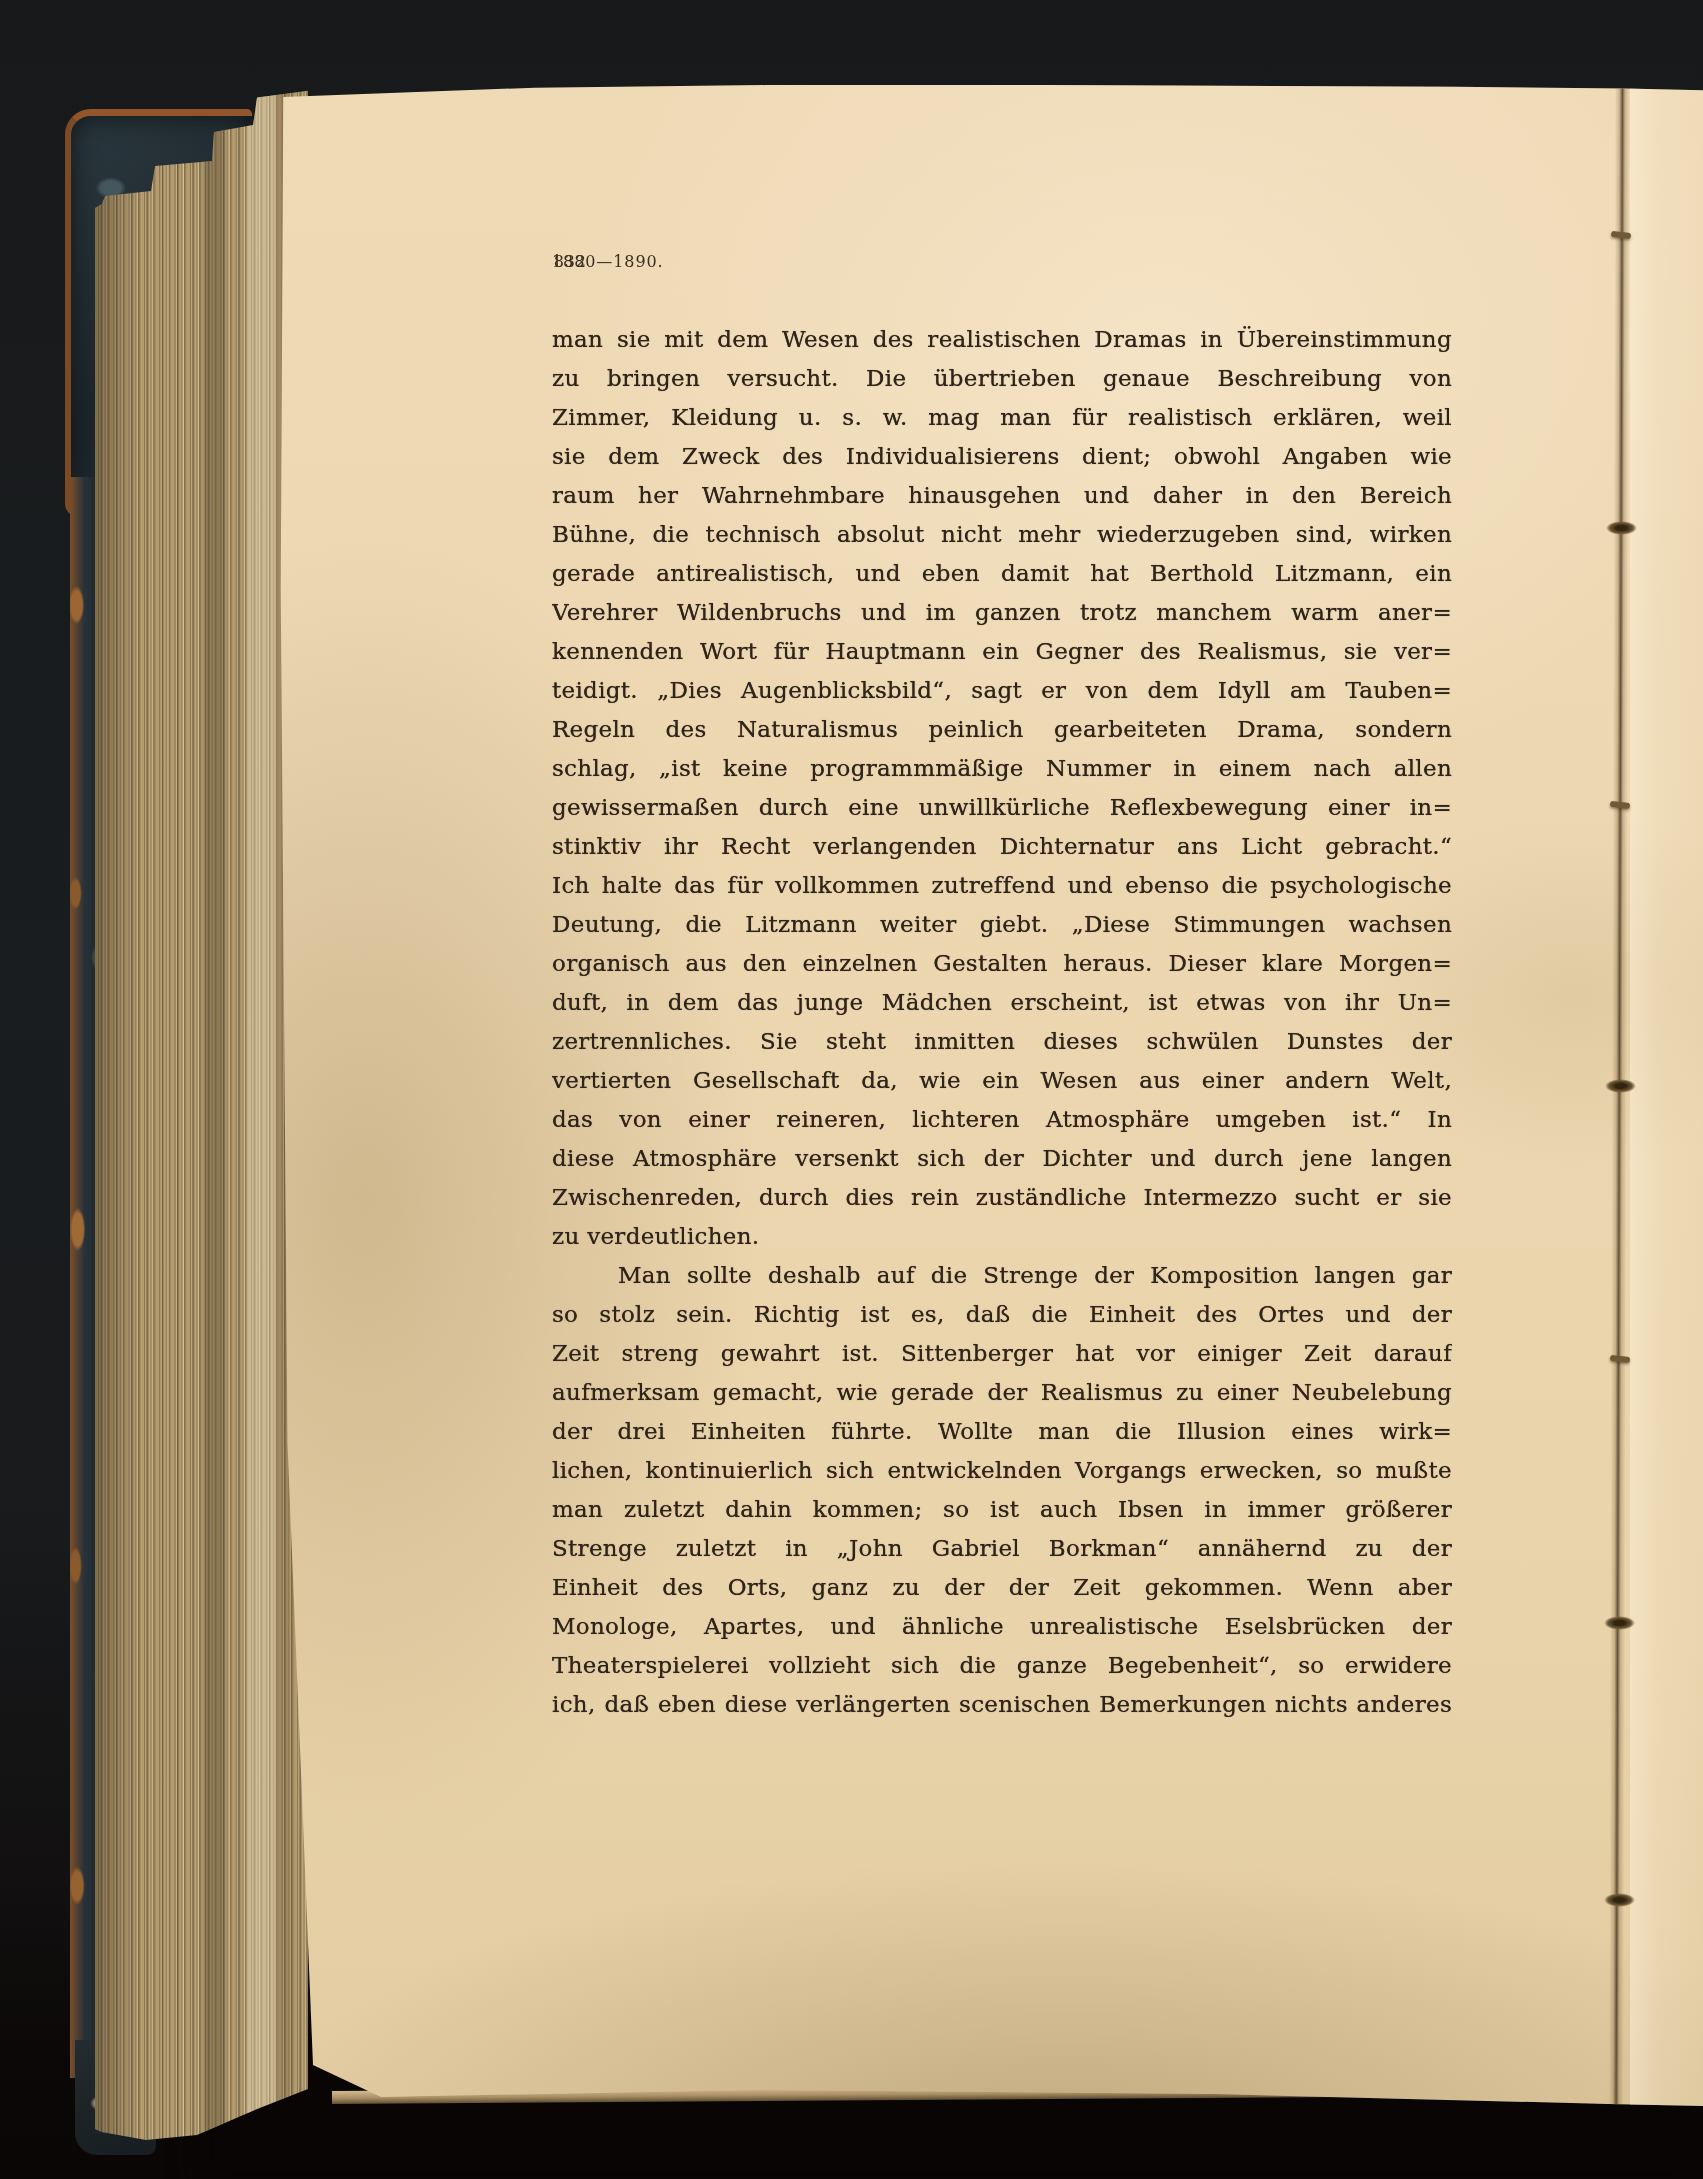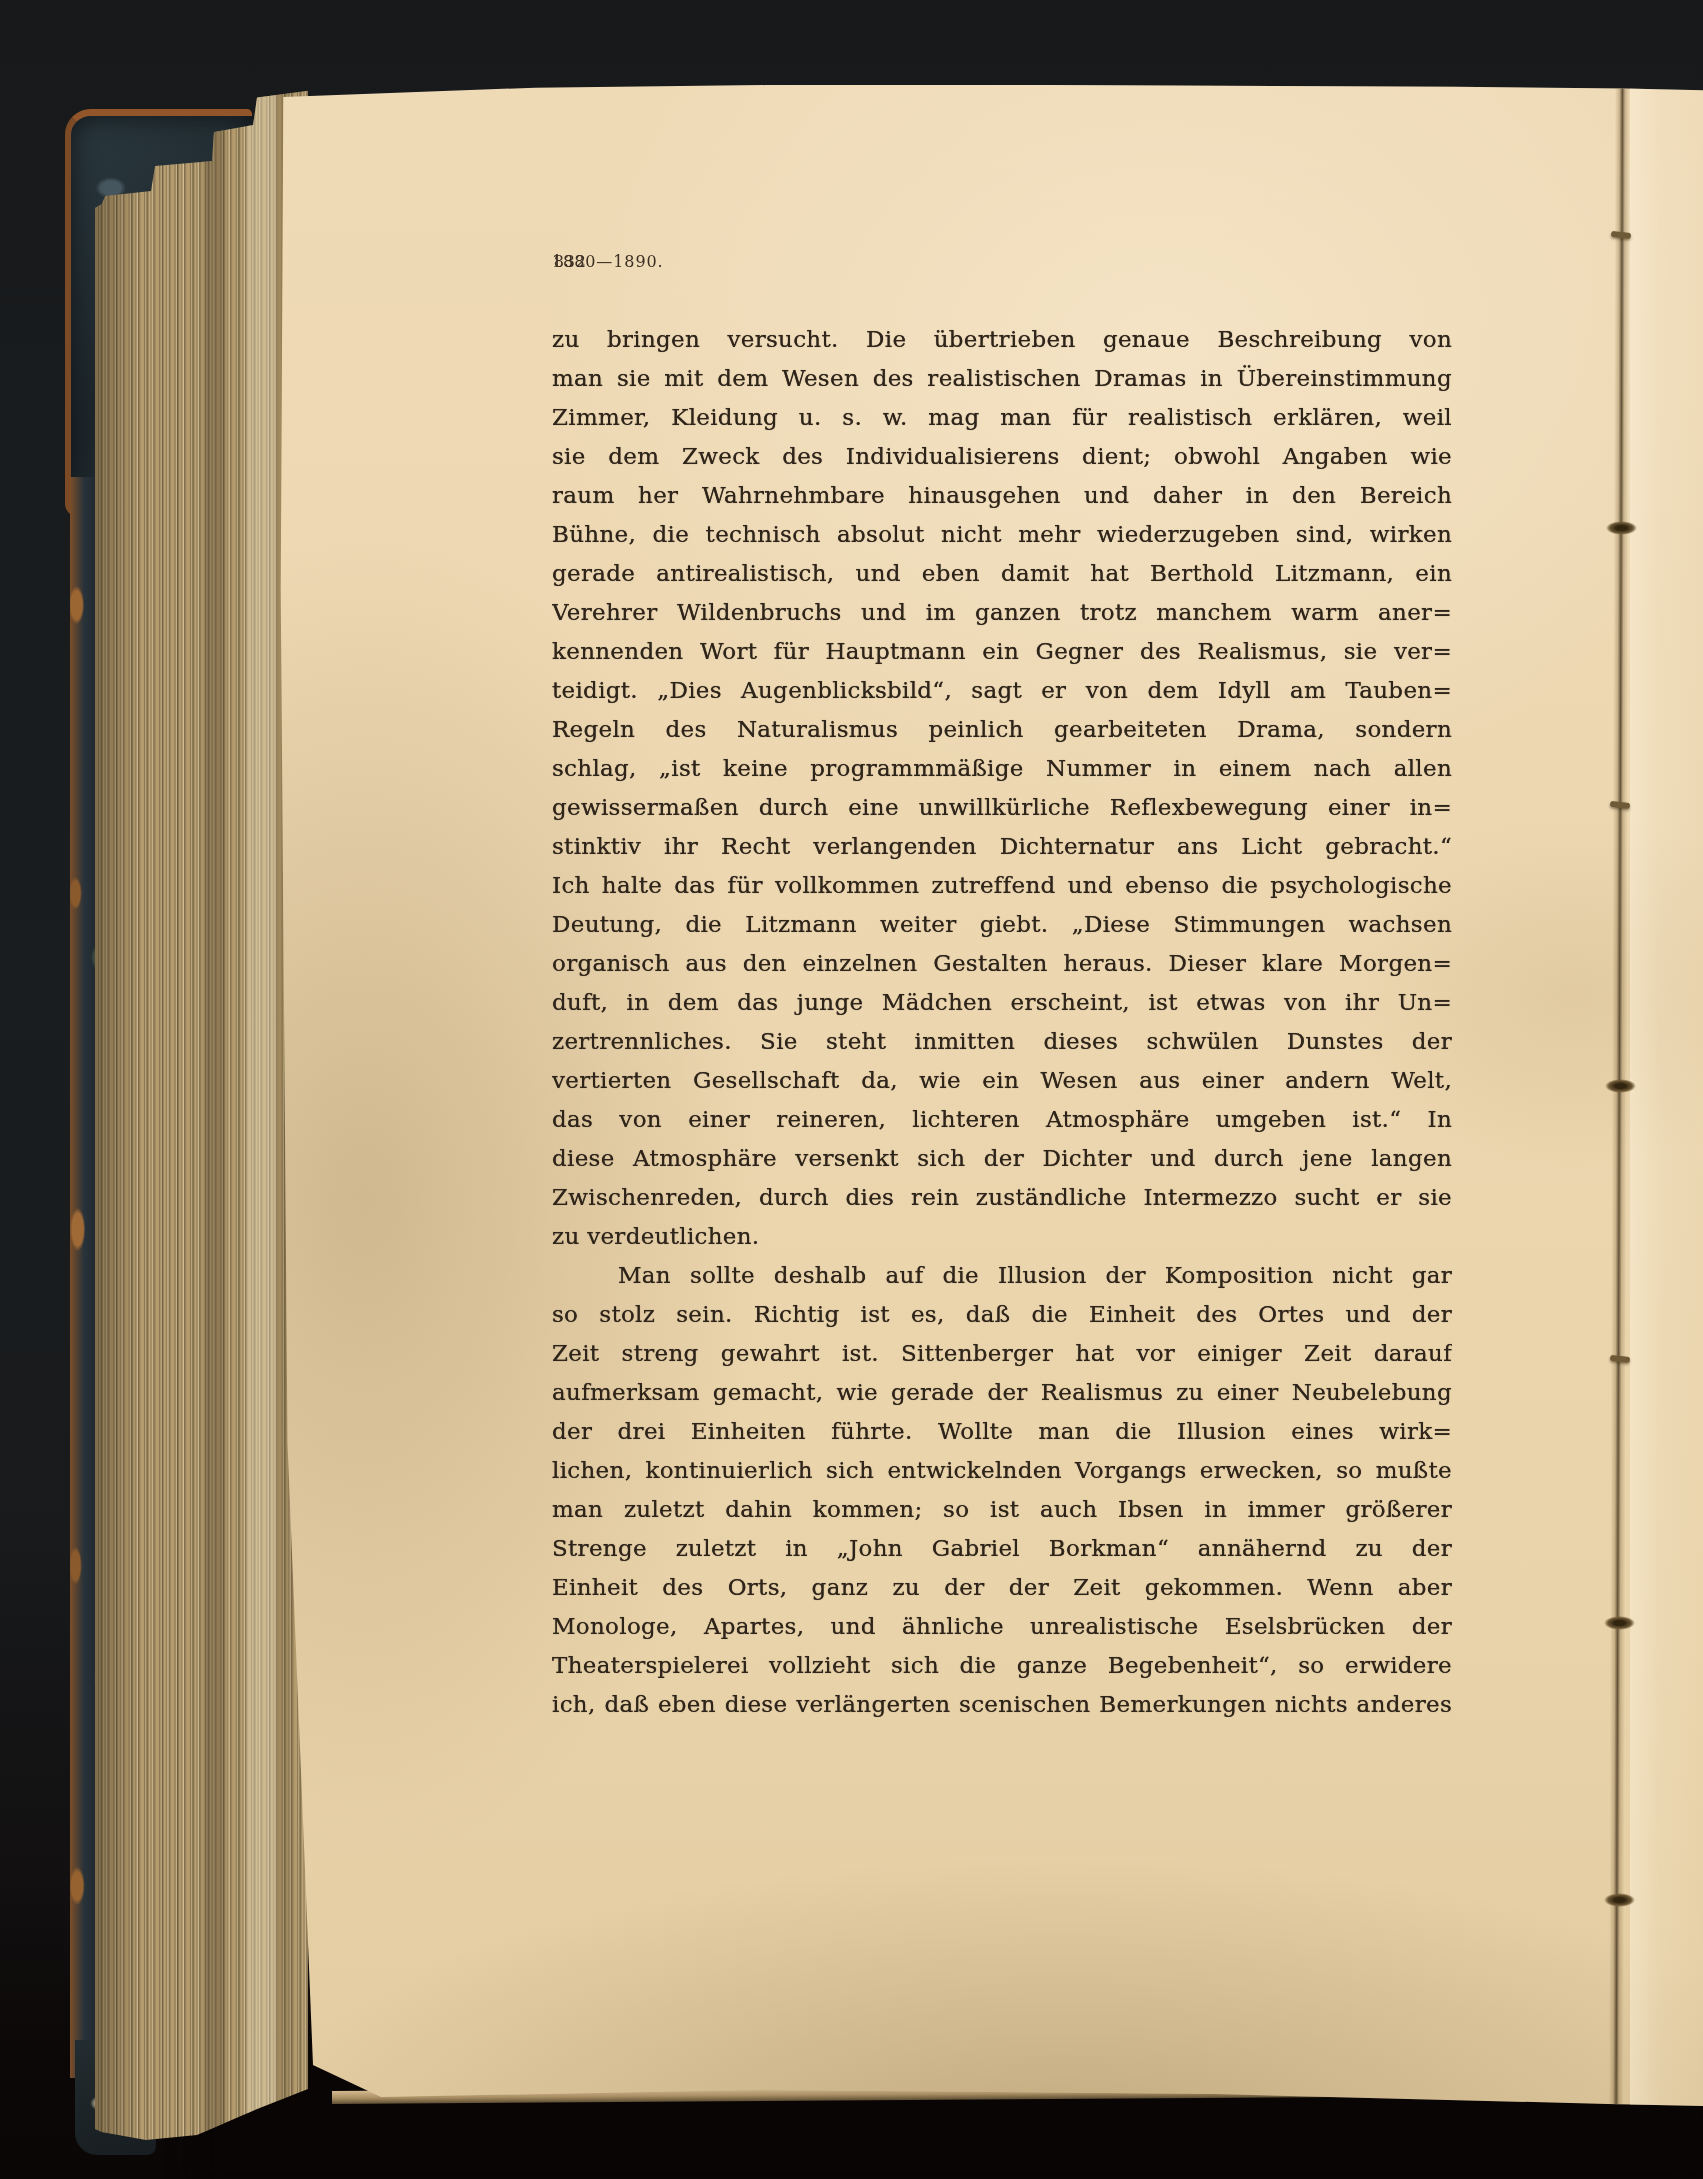--- a/index.html
+++ b/index.html
@@ -141,22 +141,22 @@
     <div class="stitch thread" style="left:1331px;top:1276px;"></div>
     <div class="stitch hole" style="left:1325px;top:1536px;"></div>
     <div class="stitch hole" style="left:1325px;top:1813px;"></div>
 
     <div class="header-row">
       <span class="page-number">832</span>
       <span class="running-header">1880—1890.</span>
     </div>
 
     <div class="text-block">
+        <div class="tline">man sie mit dem Wesen des realistischen Dramas in Übereinstimmung</div>
         <div class="tline">zu bringen versucht. Die übertrieben genaue Beschreibung von</div>
-        <div class="tline">man sie mit dem Wesen des realistischen Dramas in Übereinstimmung</div>
         <div class="tline">Zimmer, Kleidung u. s. w. mag man für realistisch erklären, weil</div>
         <div class="tline">sie dem Zweck des Individualisierens dient; obwohl Angaben wie</div>
         <div class="tline">raum her Wahrnehmbare hinausgehen und daher in den Bereich</div>
         <div class="tline">Bühne, die technisch absolut nicht mehr wiederzugeben sind, wirken</div>
         <div class="tline">gerade antirealistisch, und eben damit hat Berthold Litzmann, ein</div>
         <div class="tline">Verehrer Wildenbruchs und im ganzen trotz manchem warm aner=</div>
         <div class="tline">kennenden Wort für Hauptmann ein Gegner des Realismus, sie ver=</div>
         <div class="tline">teidigt. „Dies Augenblicksbild“, sagt er von dem Idyll am Tauben=</div>
         <div class="tline">Regeln des Naturalismus peinlich gearbeiteten Drama, sondern</div>
         <div class="tline">schlag, „ist keine programmmäßige Nummer in einem nach allen</div>
@@ -165,21 +165,21 @@
         <div class="tline">Ich halte das für vollkommen zutreffend und ebenso die psychologische</div>
         <div class="tline">Deutung, die Litzmann weiter giebt. „Diese Stimmungen wachsen</div>
         <div class="tline">organisch aus den einzelnen Gestalten heraus. Dieser klare Morgen=</div>
         <div class="tline">duft, in dem das junge Mädchen erscheint, ist etwas von ihr Un=</div>
         <div class="tline">zertrennliches. Sie steht inmitten dieses schwülen Dunstes der</div>
         <div class="tline">vertierten Gesellschaft da, wie ein Wesen aus einer andern Welt,</div>
         <div class="tline">das von einer reineren, lichteren Atmosphäre umgeben ist.“ In</div>
         <div class="tline">diese Atmosphäre versenkt sich der Dichter und durch jene langen</div>
         <div class="tline">Zwischenreden, durch dies rein zuständliche Intermezzo sucht er sie</div>
         <div class="tline flush">zu verdeutlichen.</div>
-        <div class="tline indent">Man sollte deshalb auf die Illusion der Komposition nicht gar</div>
+        <div class="tline indent">Man sollte deshalb auf die Strenge der Komposition langen gar</div>
         <div class="tline">so stolz sein. Richtig ist es, daß die Einheit des Ortes und der</div>
         <div class="tline">Zeit streng gewahrt ist. Sittenberger hat vor einiger Zeit darauf</div>
         <div class="tline">aufmerksam gemacht, wie gerade der Realismus zu einer Neubelebung</div>
         <div class="tline">der drei Einheiten führte. Wollte man die Illusion eines wirk=</div>
         <div class="tline">lichen, kontinuierlich sich entwickelnden Vorgangs erwecken, so mußte</div>
         <div class="tline">man zuletzt dahin kommen; so ist auch Ibsen in immer größerer</div>
         <div class="tline">Strenge zuletzt in „John Gabriel Borkman“ annähernd zu der</div>
         <div class="tline">Einheit des Orts, ganz zu der der Zeit gekommen. Wenn aber</div>
         <div class="tline">Monologe, Apartes, und ähnliche unrealistische Eselsbrücken der</div>
         <div class="tline">Theaterspielerei vollzieht sich die ganze Begebenheit“, so erwidere</div>

